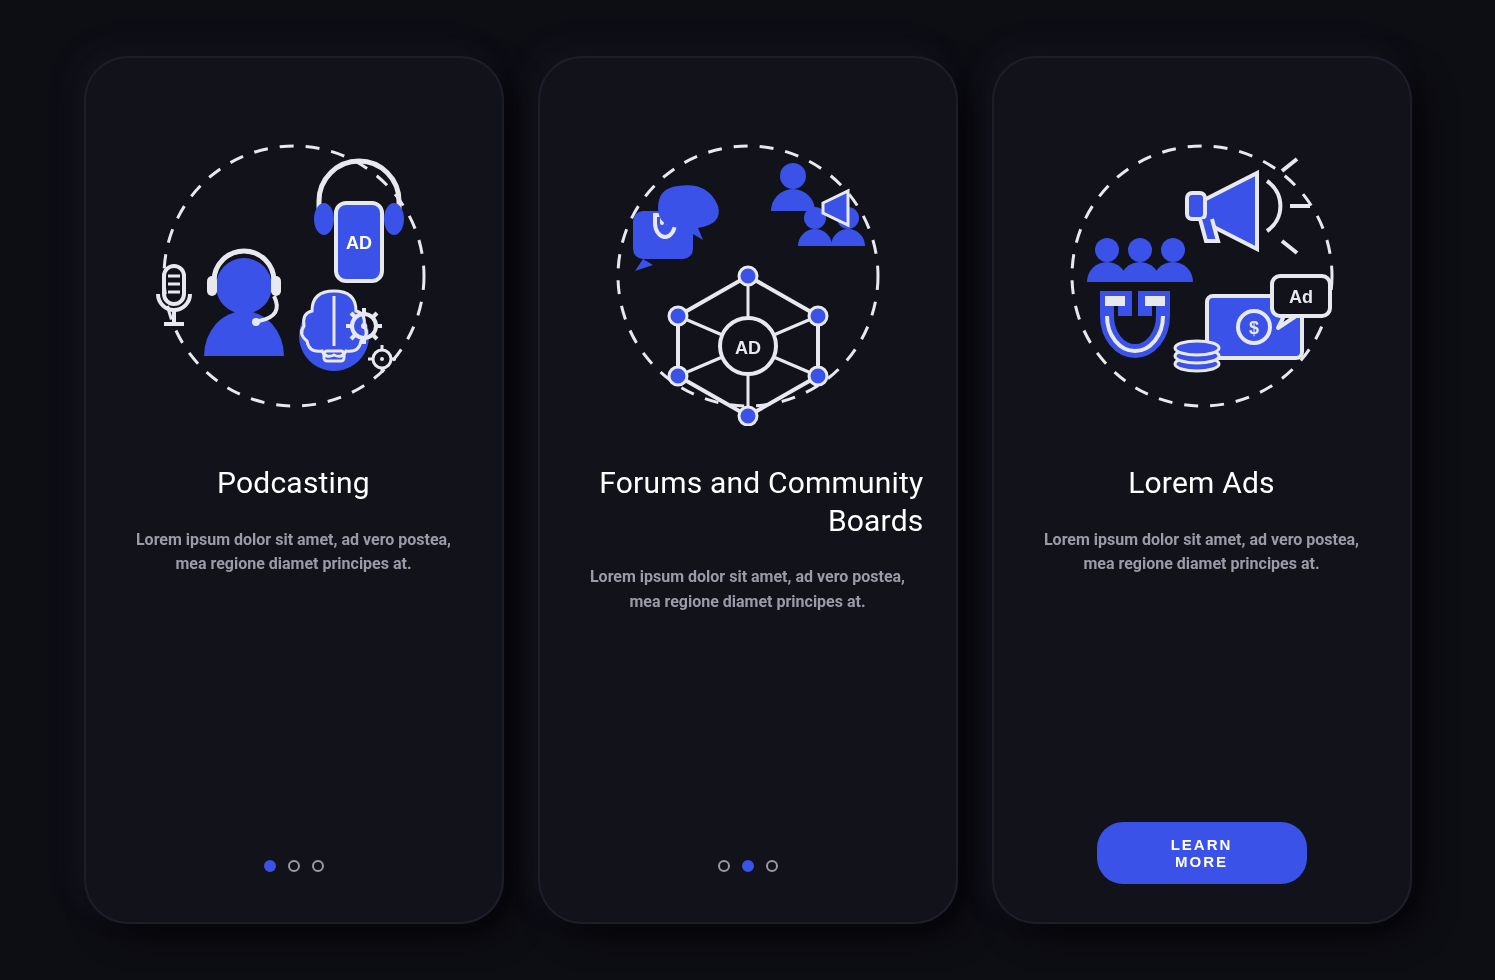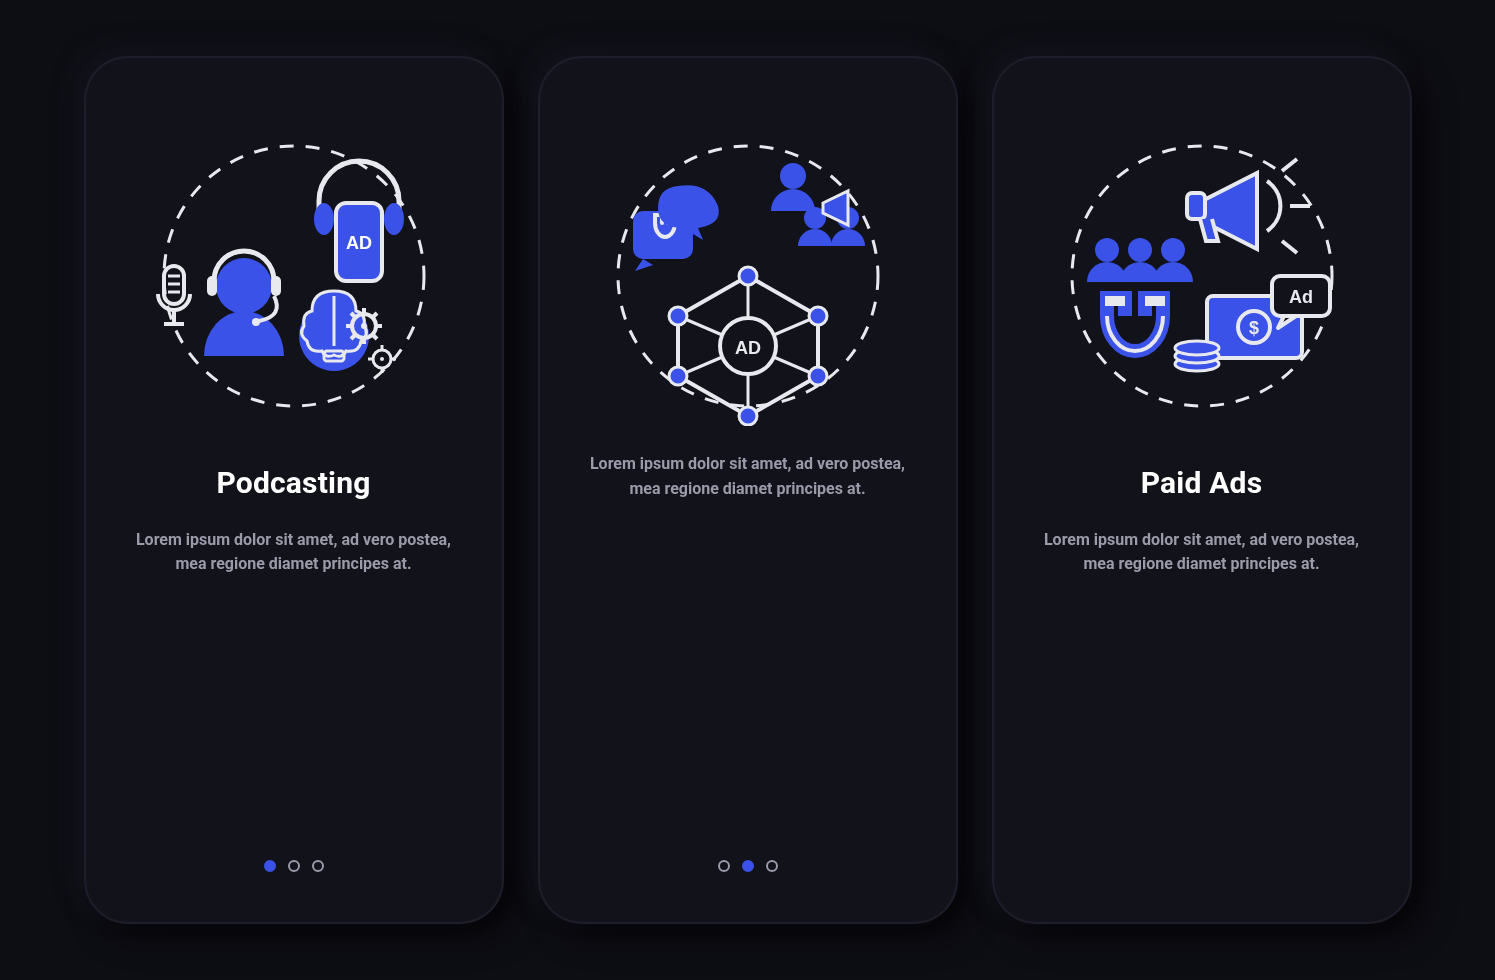--- a/index.html
+++ b/index.html
@@ -44,21 +44,21 @@
     height:300px;
     position:relative;
     margin-top:20px;
     display:flex;
     align-items:center;
     justify-content:center;
   }
   .illus svg{width:100%;height:100%;}
   .title{
     font-size:30px;
-    font-weight:700;
+    font-weight:400;
     text-align:right;
     margin:38px 0 0;
     line-height:1.25;
     letter-spacing:.2px;
   }
   .desc{
     font-size:16px;
     line-height:1.55;
     text-align:center;
     color:var(--muted);
@@ -212,20 +212,21 @@
         <circle cx="150" cy="40" r="9" fill="#3a52e8" stroke="#e8e8ef" stroke-width="3"></circle>
         <circle cx="150" cy="100" r="9" fill="#3a52e8" stroke="#e8e8ef" stroke-width="3"></circle>
         <circle cx="80" cy="140" r="9" fill="#3a52e8" stroke="#e8e8ef" stroke-width="3"></circle>
         <circle cx="10" cy="100" r="9" fill="#3a52e8" stroke="#e8e8ef" stroke-width="3"></circle>
         <circle cx="10" cy="40" r="9" fill="#3a52e8" stroke="#e8e8ef" stroke-width="3"></circle>
         <circle cx="80" cy="70" r="28" fill="#12121b" stroke="#e8e8ef" stroke-width="4"></circle>
         <text x="80" y="78" text-anchor="middle" fill="#e8e8ef" font-size="18" font-weight="700" font-family="Arial">AD</text>
       </g>
     </svg>
   </div>
+  <h2 class="title">Forums and Community Boards</h2>
   <p class="desc">Lorem ipsum dolor sit amet, ad vero postea, mea regione diamet principes at.</p>
   <div class="dots">
     <span class="dot"></span>
     <span class="dot active"></span>
     <span class="dot"></span>
   </div>
 </div>
 
 <div class="phone">
   <div class="illus">
@@ -268,15 +269,16 @@
         <ellipse cx="10" cy="62" rx="22" ry="7" fill="#3a52e8" stroke="#e8e8ef" stroke-width="3"></ellipse>
 
         <g transform="translate(85,-10)">
           <rect x="0" y="0" width="58" height="40" rx="8" fill="#12121b" stroke="#e8e8ef" stroke-width="4"></rect>
           <path d="M12 40 l-6 12 l18 -12 z" fill="#12121b" stroke="#e8e8ef" stroke-width="4" stroke-linejoin="round"></path>
           <text x="29" y="27" text-anchor="middle" fill="#e8e8ef" font-size="18" font-weight="600" font-family="Arial">Ad</text>
         </g>
       </g>
     </svg>
   </div>
-  <h2 class="title">Paid Ads</h2>
+  <h2 class="title">Lorem Ads</h2>
   <p class="desc">Lorem ipsum dolor sit amet, ad vero postea, mea regione diamet principes at.</p>
+  <button class="cta">LEARN MORE</button>
 </div>
 
 </body></html>

